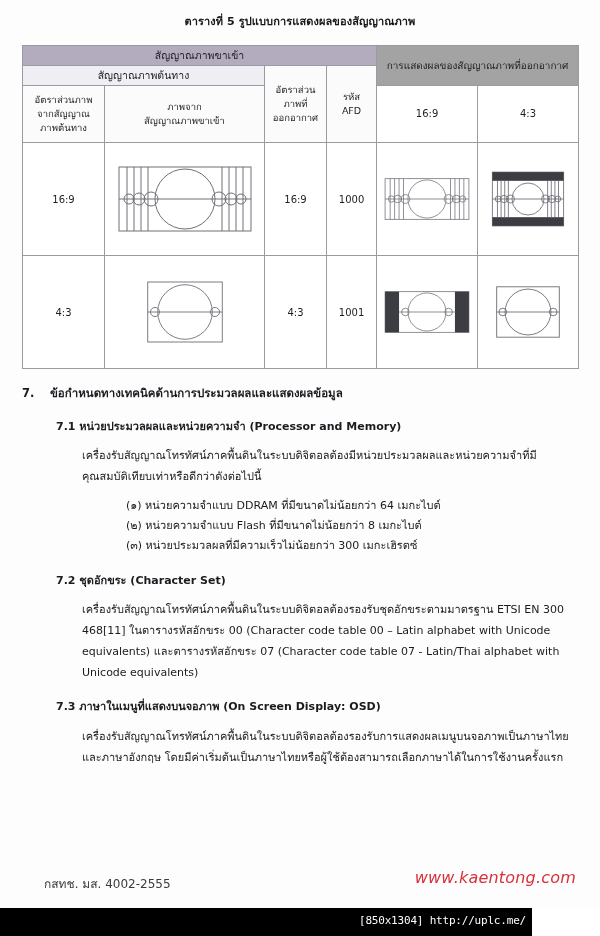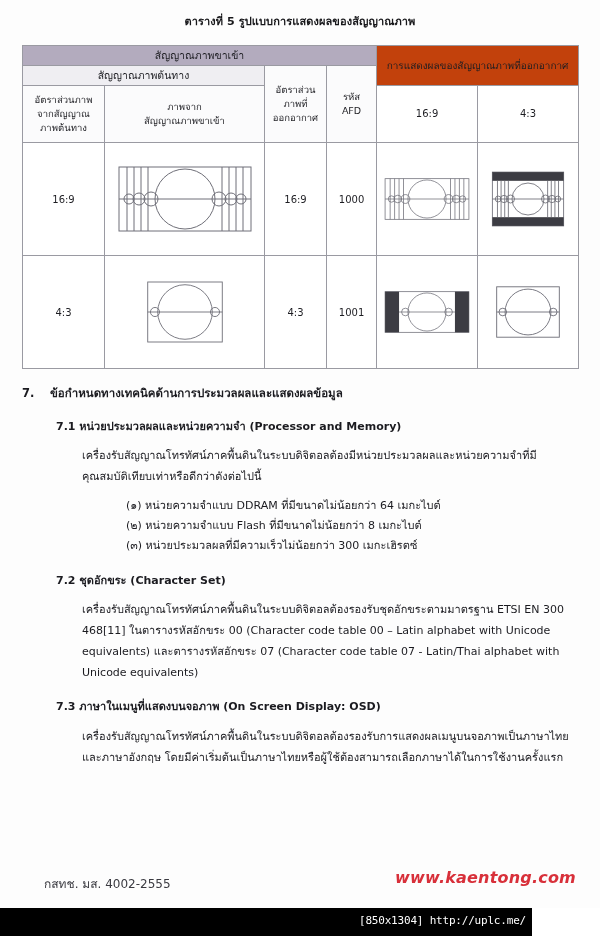--- a/index.html
+++ b/index.html
@@ -54,21 +54,21 @@
     font-weight: normal;
     color: #1d1d22;
   }
   .hdr-top {
     background: #b3abbe;
     height: 19px;
     font-size: 10.5px;
     color: #1a1a1f;
   }
   .hdr-right {
-    background: #c2410c;
+    background: #a3a3a3;
     font-size: 10px;
     color: #1a1a1f;
   }
   .hdr-sub {
     background: #efeef2;
     height: 19px;
     font-size: 10.5px;
   }
   .hdr-leaf {
     background: #fbfbfc;
@@ -142,21 +142,21 @@
     top: 8px;
     font-size: 12px;
     color: #3a3a40;
   }
   .watermark {
     position: absolute;
     right: 24px;
     top: 2px;
     font-size: 16px;
     font-style: italic;
-    font-weight: bold;
+    font-weight: normal;
     color: #d8303a;
     letter-spacing: .2px;
     font-family: "DejaVu Sans", "Liberation Sans", sans-serif;
   }
   .bottom-bar {
     position: absolute;
     left: 0;
     bottom: 0;
     width: 532px;
     height: 28px;

